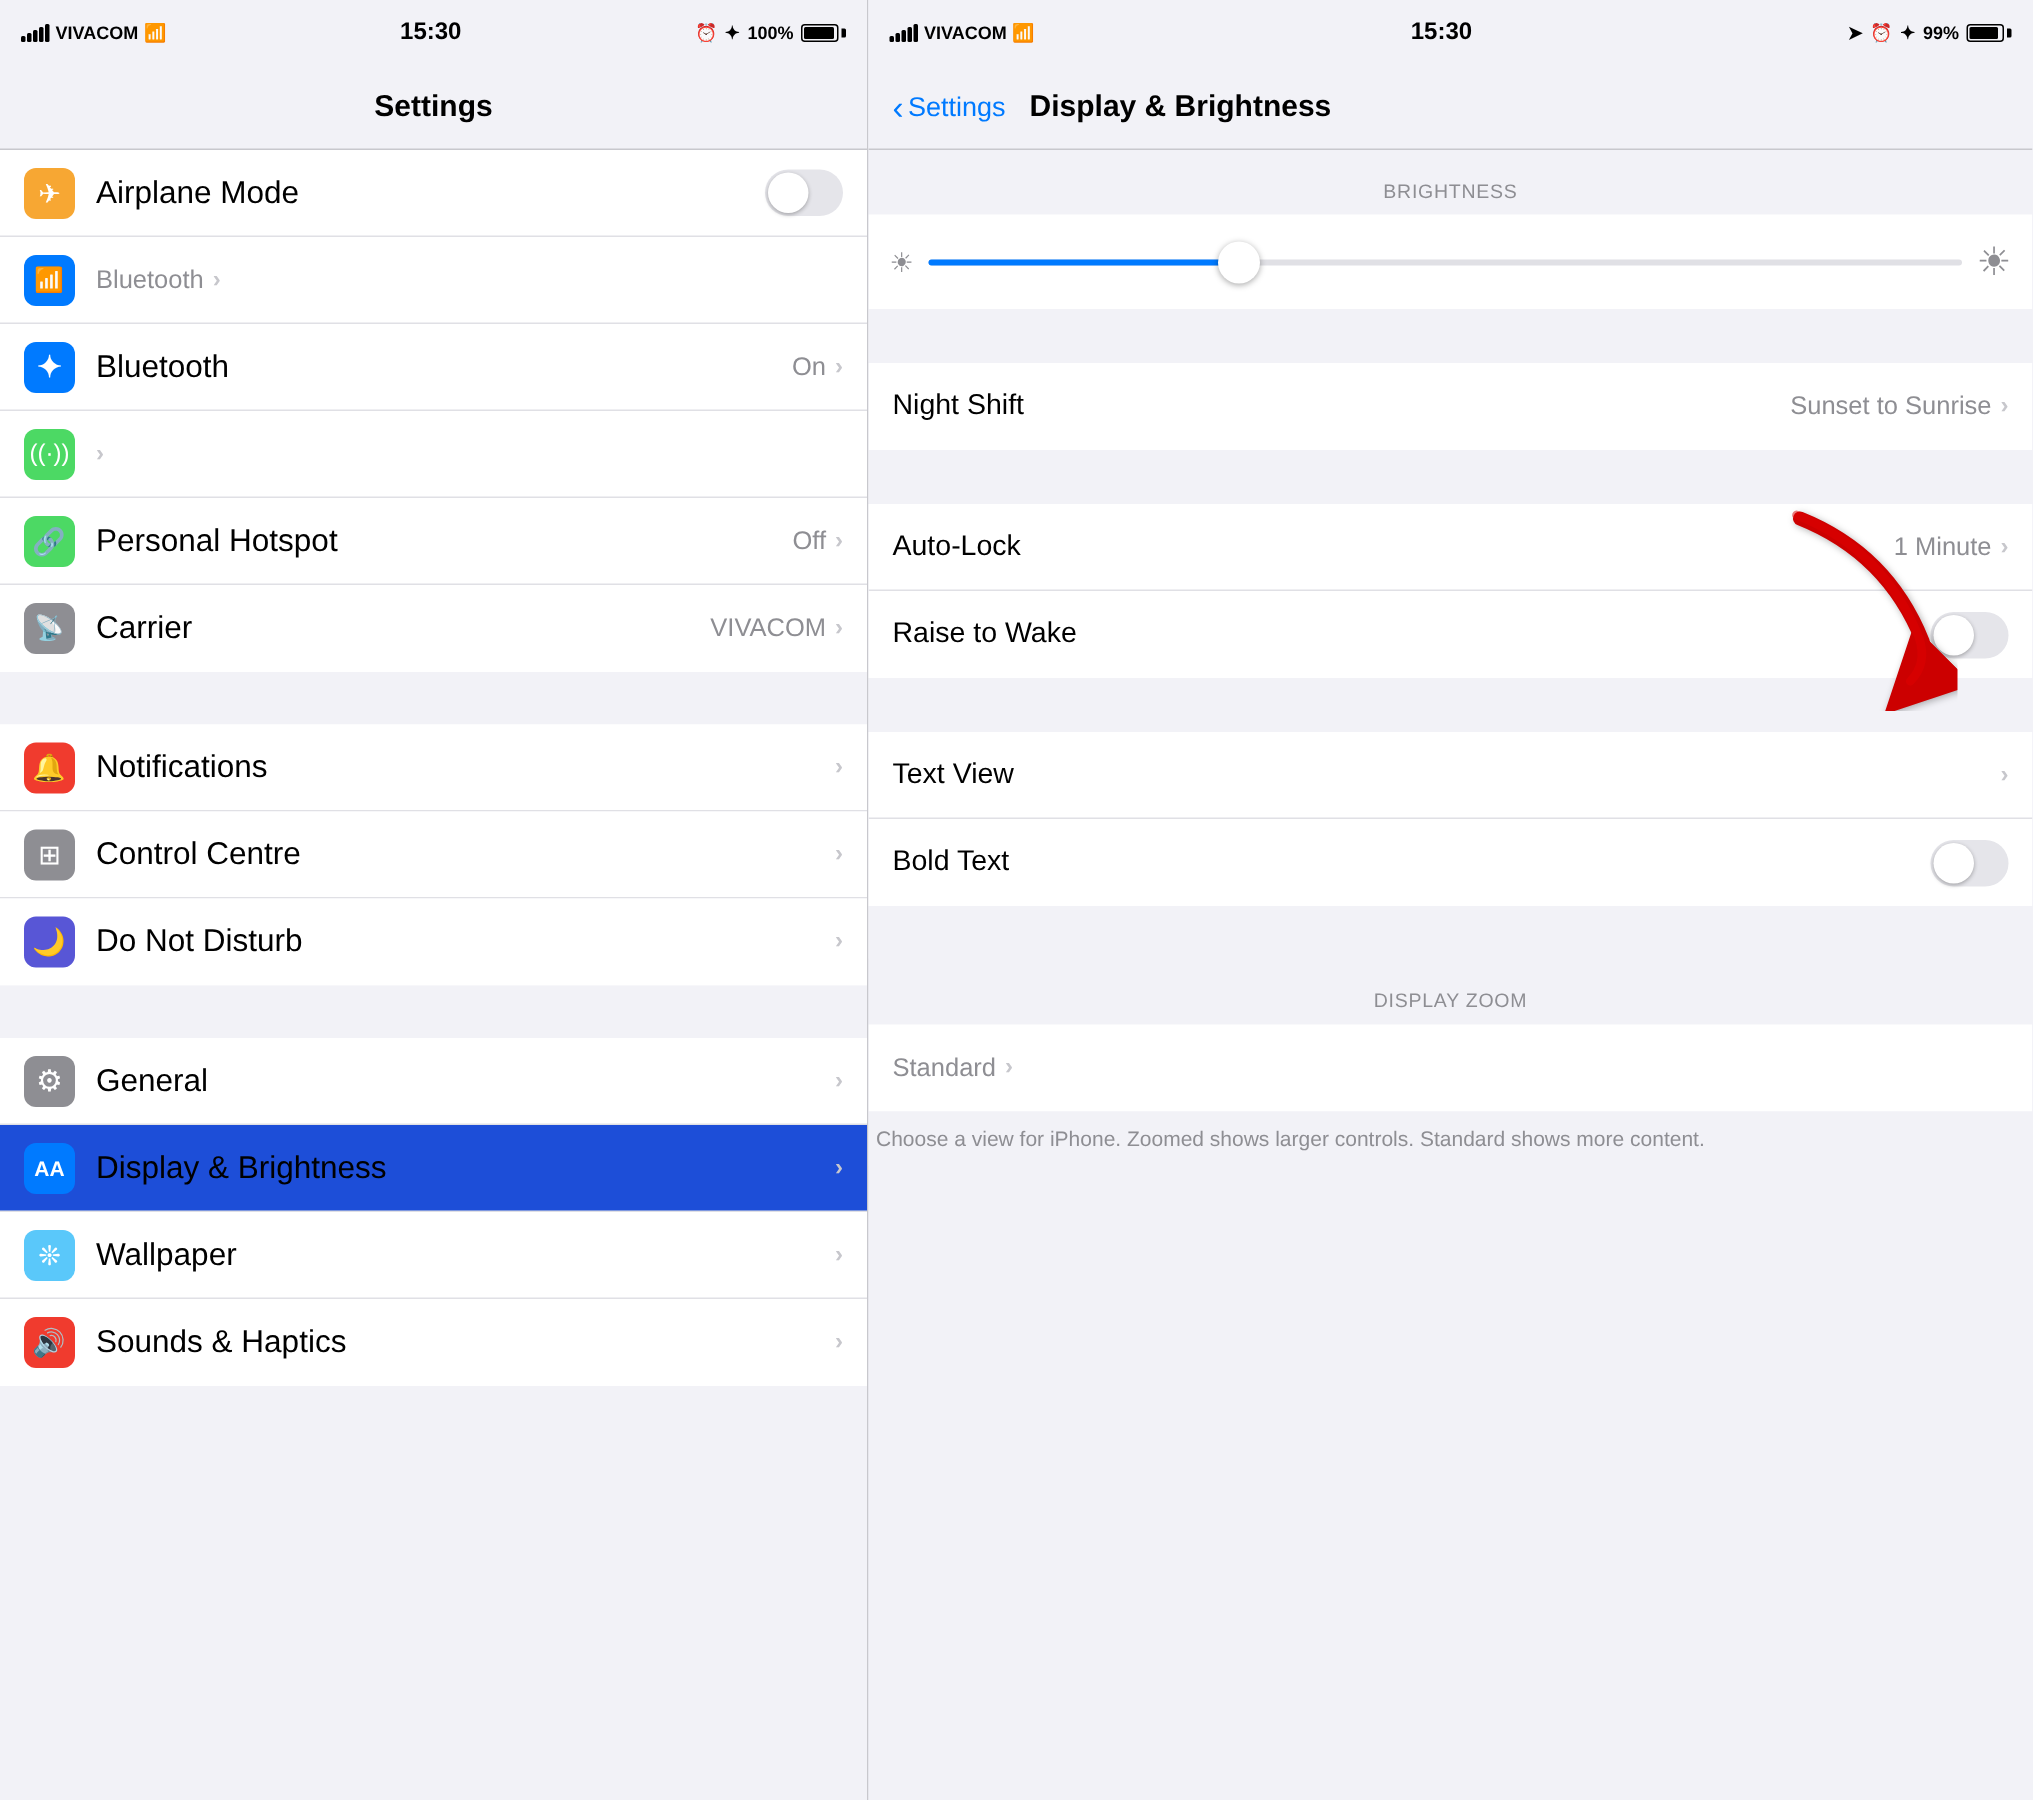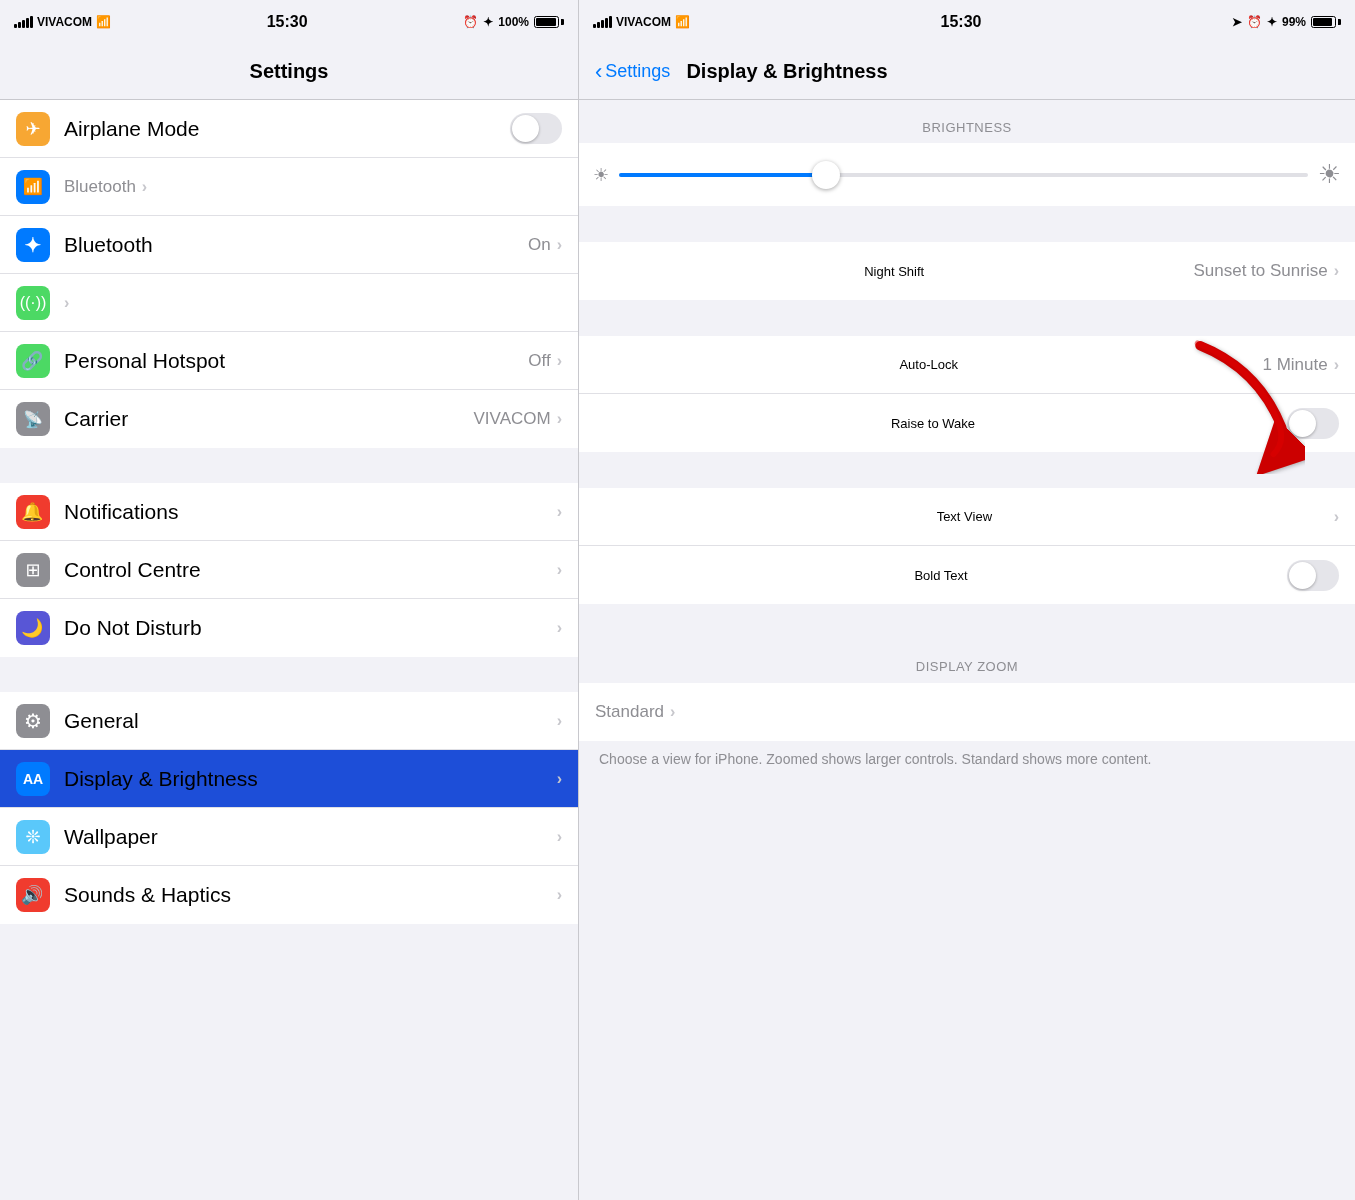--- a/index.html
+++ b/index.html
@@ -239,23 +239,22 @@
       align-items: center;
       padding: 0 16px;
       height: 58px;
       border-bottom: 1px solid #e0e0e5;
       background: #fff;
       cursor: pointer;
     }
     .right-row:last-child { border-bottom: none; }
     .right-row-label {
       flex: 1;
-      font-size: 13px;
+      font-size: 19px;
       color: #000;
-      text-align: center;
     }
     .right-row-value {
       font-size: 17px;
       color: #8e8e93;
       margin-right: 6px;
     }
 
     .toggle-off {
       width: 52px;
       height: 31px;
@@ -285,21 +284,21 @@
       position: absolute;
       right: 120px;
       top: -30px;
       width: 120px;
       height: 120px;
       pointer-events: none;
       z-index: 10;
     }
 
     .description-text {
-      padding: 10px 20px;
+      padding: 10px 5px;
       font-size: 14px;
       color: #8e8e93;
       background: #f2f2f7;
     }
 
     
     .signal-bars {
       display: flex;
       align-items: flex-end;
       gap: 1px;

